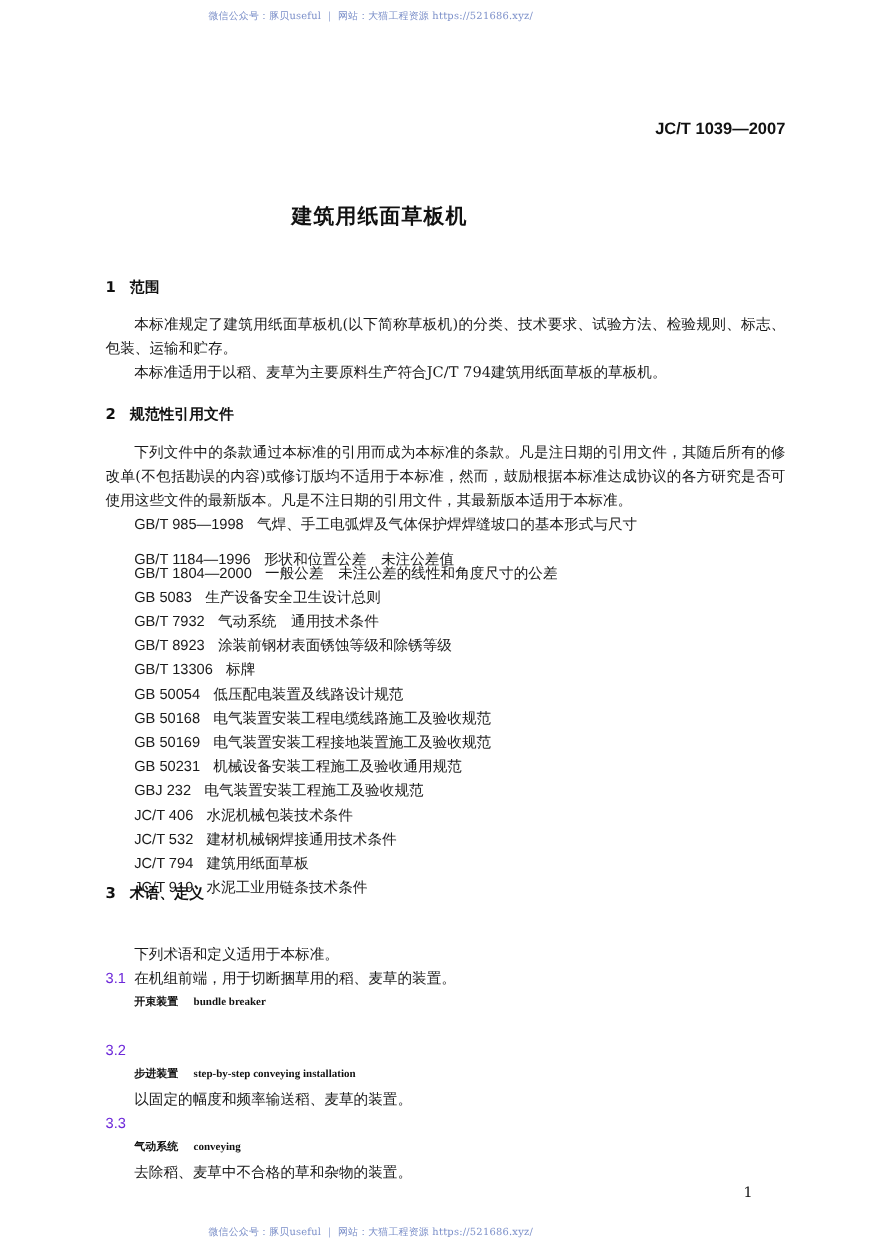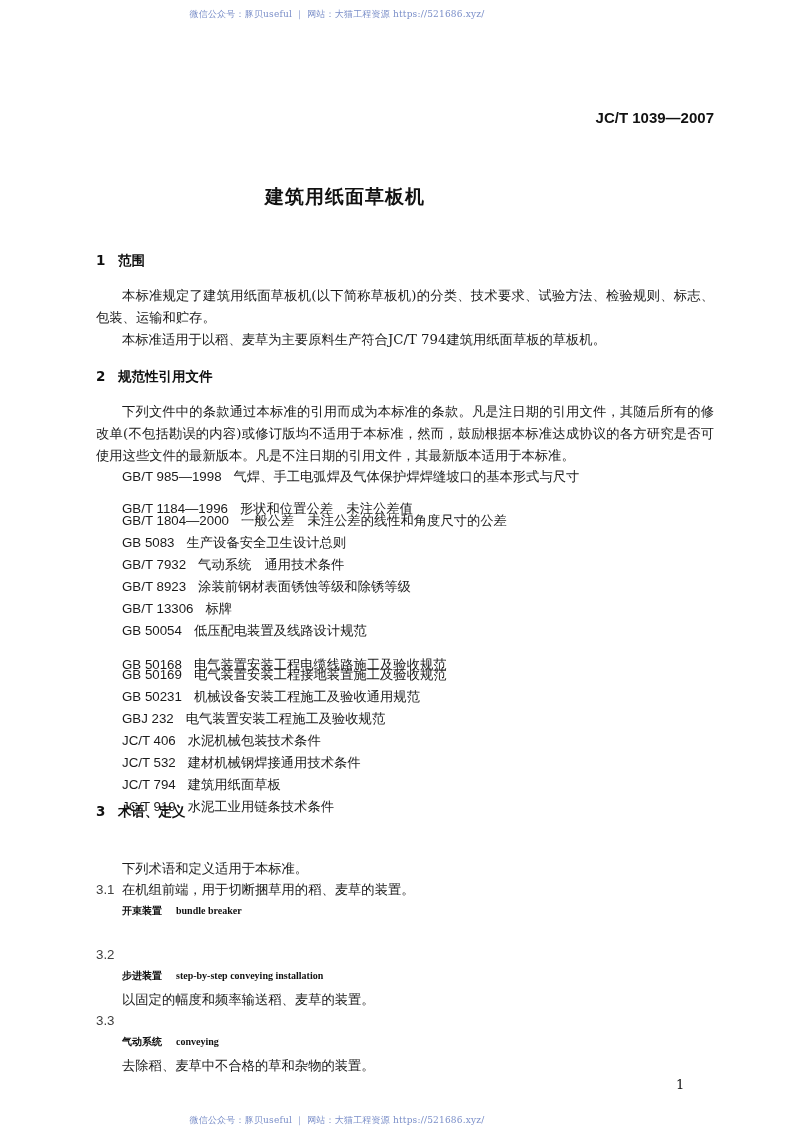--- a/index.html
+++ b/index.html
@@ -23,21 +23,21 @@
     position: absolute; left: 96px; font-size: 13.5px; font-weight: bold;
     font-family: "DejaVu Sans", sans-serif; color: #111;
   }
   .heading .num { display: inline-block; width: 22px; }
   .para {
     position: absolute; left: 96px; width: 618px; font-size: 13.3px; line-height: 22px;
     text-indent: 26px; text-align: justify; text-align-last: left; color: #1a1a1a;
   }
   .line { position: absolute; left: 122px; font-size: 13.3px; white-space: nowrap; color: #1a1a1a; }
   .line .code { font-family: "Liberation Sans", "DejaVu Sans", sans-serif; margin-right: 12px; }
-  .clause-num { position: absolute; left: 96px; font-size: 13.3px; font-family: "Liberation Sans", sans-serif; color: #404040; }
+  .clause-num { position: absolute; left: 96px; font-size: 13.3px; font-family: "Liberation Sans", sans-serif; color: #6d28d9; }
   .term { position: absolute; left: 122px; font-size: 10px; font-weight: bold; white-space: nowrap; color: #111; }
   .term .en { margin-left: 14px; font-family: "Liberation Serif", serif; }
   .page-num { position: absolute; left: 676px; top: 1077px; font-size: 13px; color: #111; }
 </style>
 </head>
 <body>
 
 <div class="watermark" style="top:8px;">微信公众号：豚贝useful ｜ 网站：大猫工程资源 https://521686.xyz/</div>
 
 <div class="std-code">JC/T 1039—2007</div>
@@ -56,21 +56,21 @@
 <div class="para" style="top:401px;">下列文件中的条款通过本标准的引用而成为本标准的条款。凡是注日期的引用文件，其随后所有的修改单(不包括勘误的内容)或修订版均不适用于本标准，然而，鼓励根据本标准达成协议的各方研究是否可使用这些文件的最新版本。凡是不注日期的引用文件，其最新版本适用于本标准。</div>
 
 <div class="line" style="top:468px;"><span class="code">GB/T 985—1998</span><span>气焊、手工电弧焊及气体保护焊焊缝坡口的基本形式与尺寸</span></div>
 <div class="line" style="top:500px;"><span class="code">GB/T 1184—1996</span><span>形状和位置公差　未注公差值</span></div>
 <div class="line" style="top:512px;"><span class="code">GB/T 1804—2000</span><span>一般公差　未注公差的线性和角度尺寸的公差</span></div>
 <div class="line" style="top:534px;"><span class="code">GB 5083</span><span>生产设备安全卫生设计总则</span></div>
 <div class="line" style="top:556px;"><span class="code">GB/T 7932</span><span>气动系统　通用技术条件</span></div>
 <div class="line" style="top:578px;"><span class="code">GB/T 8923</span><span>涂装前钢材表面锈蚀等级和除锈等级</span></div>
 <div class="line" style="top:600px;"><span class="code">GB/T 13306</span><span>标牌</span></div>
 <div class="line" style="top:622px;"><span class="code">GB 50054</span><span>低压配电装置及线路设计规范</span></div>
-<div class="line" style="top:644px;margin-top:12px;"><span class="code">GB 50168</span><span>电气装置安装工程电缆线路施工及验收规范</span></div>
+<div class="line" style="top:644px;"><span class="code">GB 50168</span><span>电气装置安装工程电缆线路施工及验收规范</span></div>
 <div class="line" style="top:666px;"><span class="code">GB 50169</span><span>电气装置安装工程接地装置施工及验收规范</span></div>
 <div class="line" style="top:688px;"><span class="code">GB 50231</span><span>机械设备安装工程施工及验收通用规范</span></div>
 <div class="line" style="top:710px;"><span class="code">GBJ 232</span><span>电气装置安装工程施工及验收规范</span></div>
 <div class="line" style="top:732px;"><span class="code">JC/T 406</span><span>水泥机械包装技术条件</span></div>
 <div class="line" style="top:754px;"><span class="code">JC/T 532</span><span>建材机械钢焊接通用技术条件</span></div>
 <div class="line" style="top:776px;"><span class="code">JC/T 794</span><span>建筑用纸面草板</span></div>
 <div class="line" style="top:798px;"><span class="code">JC/T 919</span><span>水泥工业用链条技术条件</span></div>
 
 <div class="heading" style="top:803px;">
   <span class="num">3</span><span>术语、定义</span>

